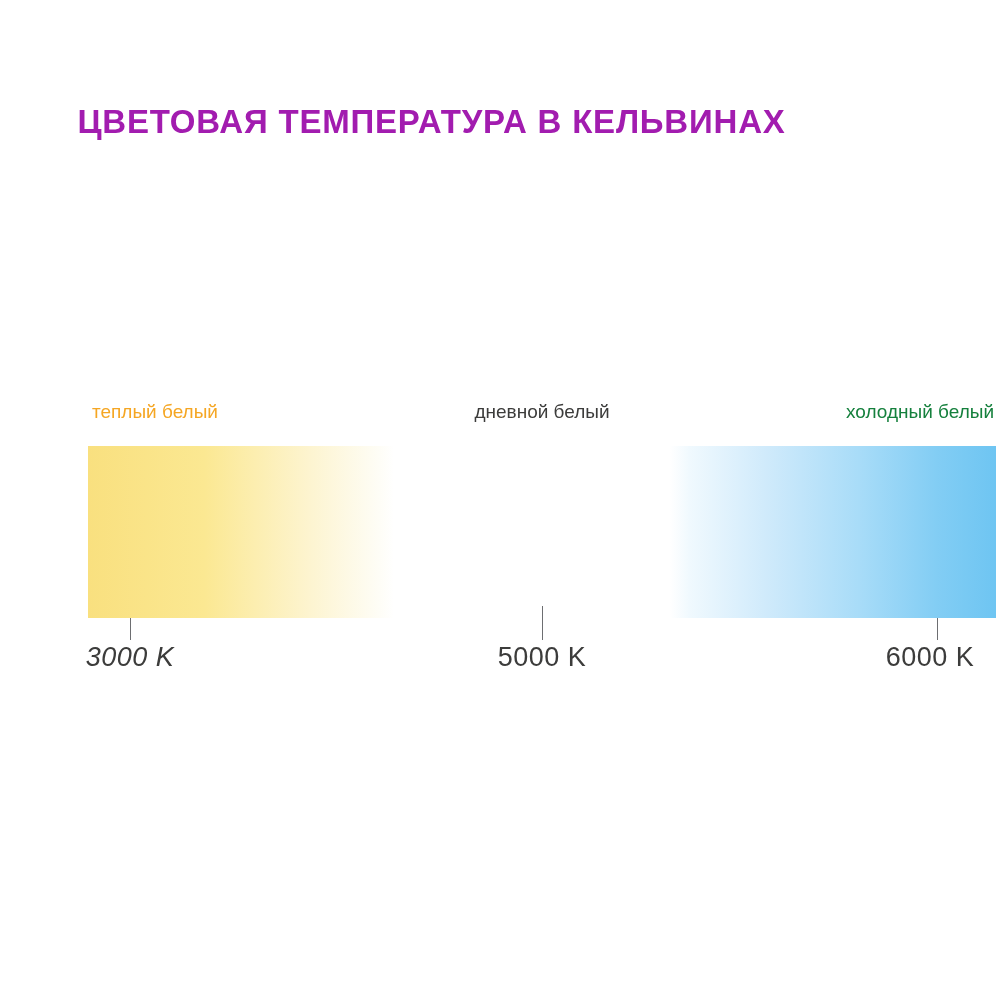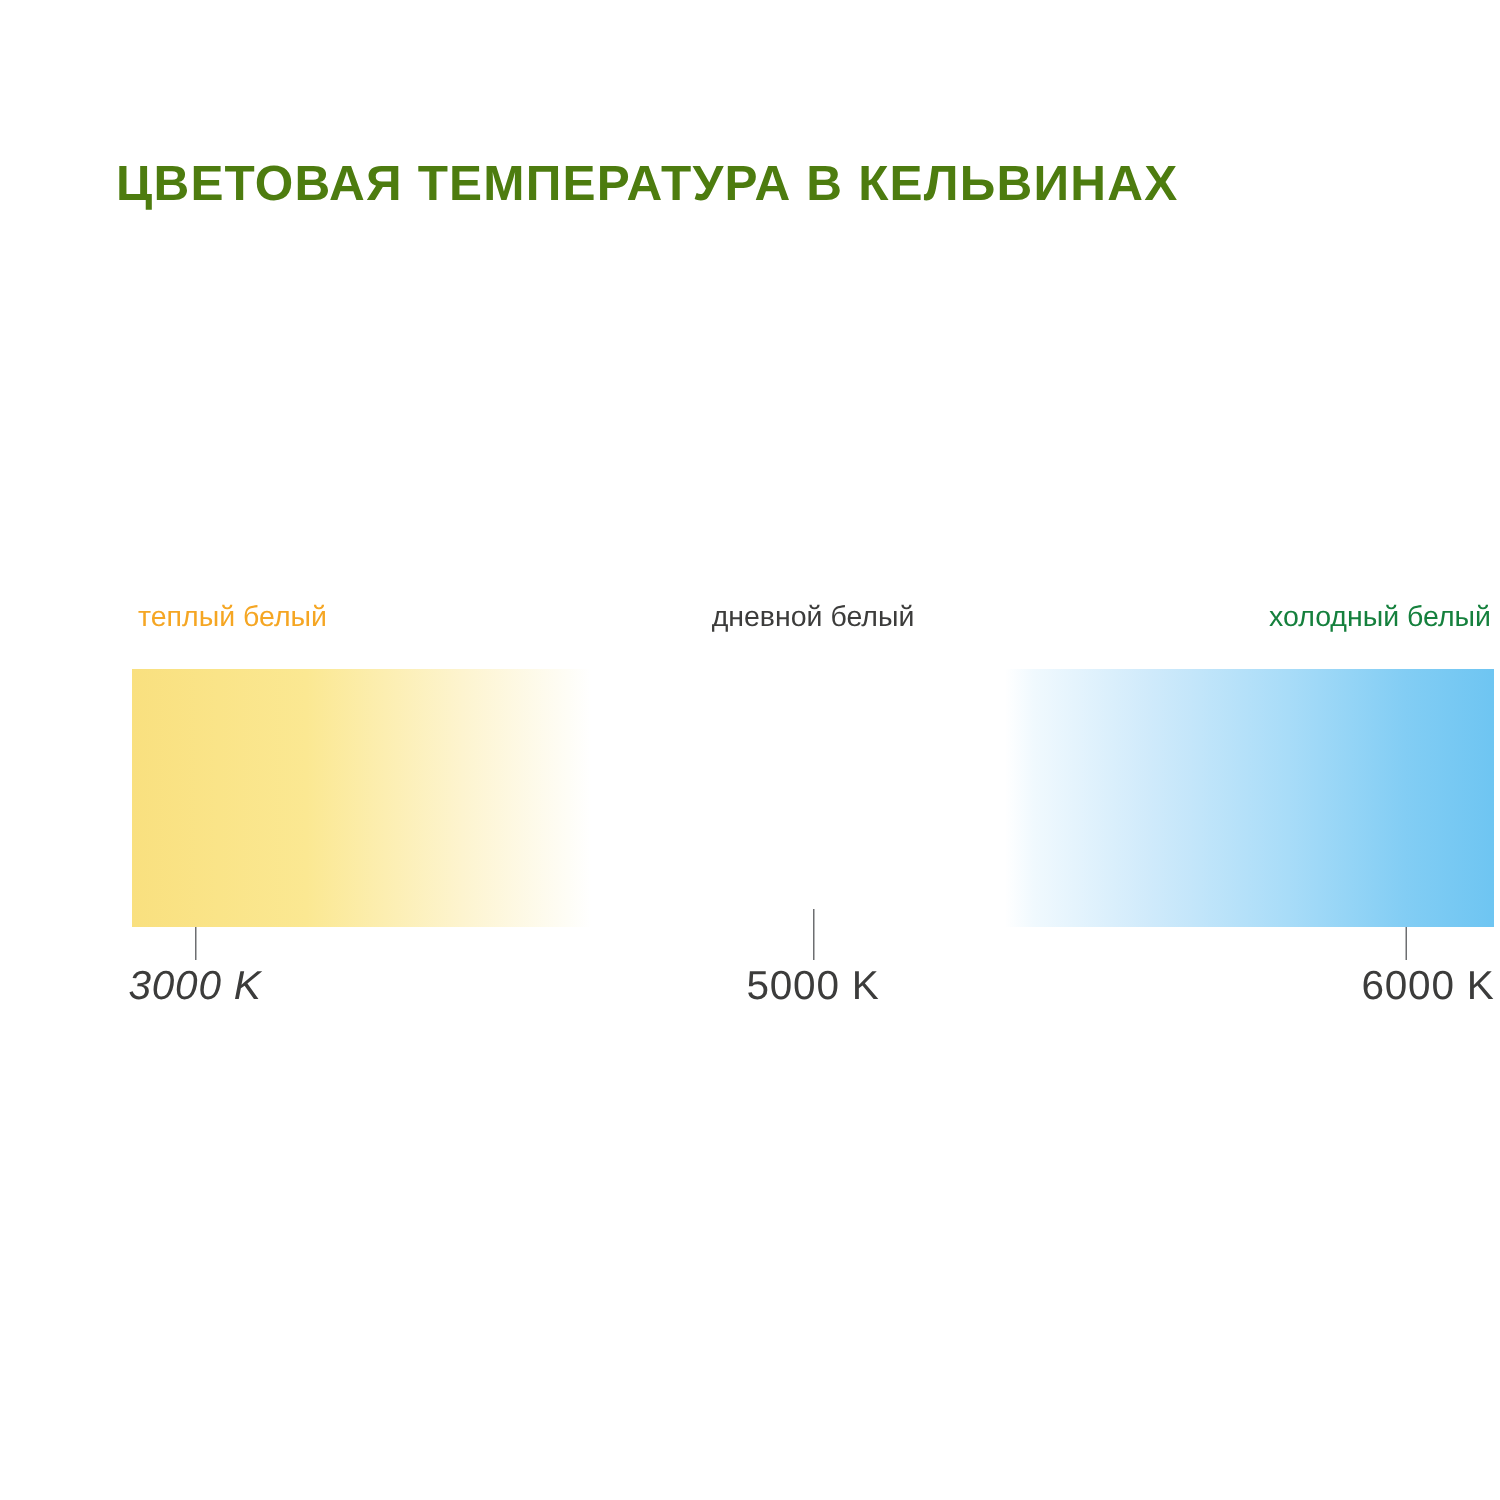--- a/index.html
+++ b/index.html
@@ -17,21 +17,21 @@
 
   #page-title {
     position: absolute;
     top: 104px;
     left: 0;
     width: 863px;
     text-align: center;
     font-size: 33px;
     font-weight: bold;
     letter-spacing: 0.8px;
-    color: #4d7c0f;
+    color: #a21caf;
     text-transform: uppercase;
     line-height: 1.1;
   }
 
   #scale {
     position: absolute;
     left: 88px;
     top: 400px;
     width: 908px;
     height: 290px;
@@ -79,21 +79,21 @@
   .kelvin {
     position: absolute;
     top: 242px;
     font-size: 27px;
     color: #3c3c3b;
     white-space: nowrap;
     letter-spacing: 0.5px;
   }
   .kelvin.warm { left: 42px;  transform: translateX(-50%); font-style: italic; }
   .kelvin.day  { left: 50%;   transform: translateX(-50%); }
-  .kelvin.cool { right: 44px; transform: translateX(50%); text-align: center; }
+  .kelvin.cool { right: 66px; transform: translateX(50%); text-align: center; }
 </style>
 </head>
 <body>
 
 <div id="page-title">ЦВЕТОВАЯ ТЕМПЕРАТУРА В КЕЛЬВИНАХ</div>
 
 <div id="scale">
 
   <div class="band-label warm">теплый белый</div>
   <div class="band-label day">дневной белый</div>

